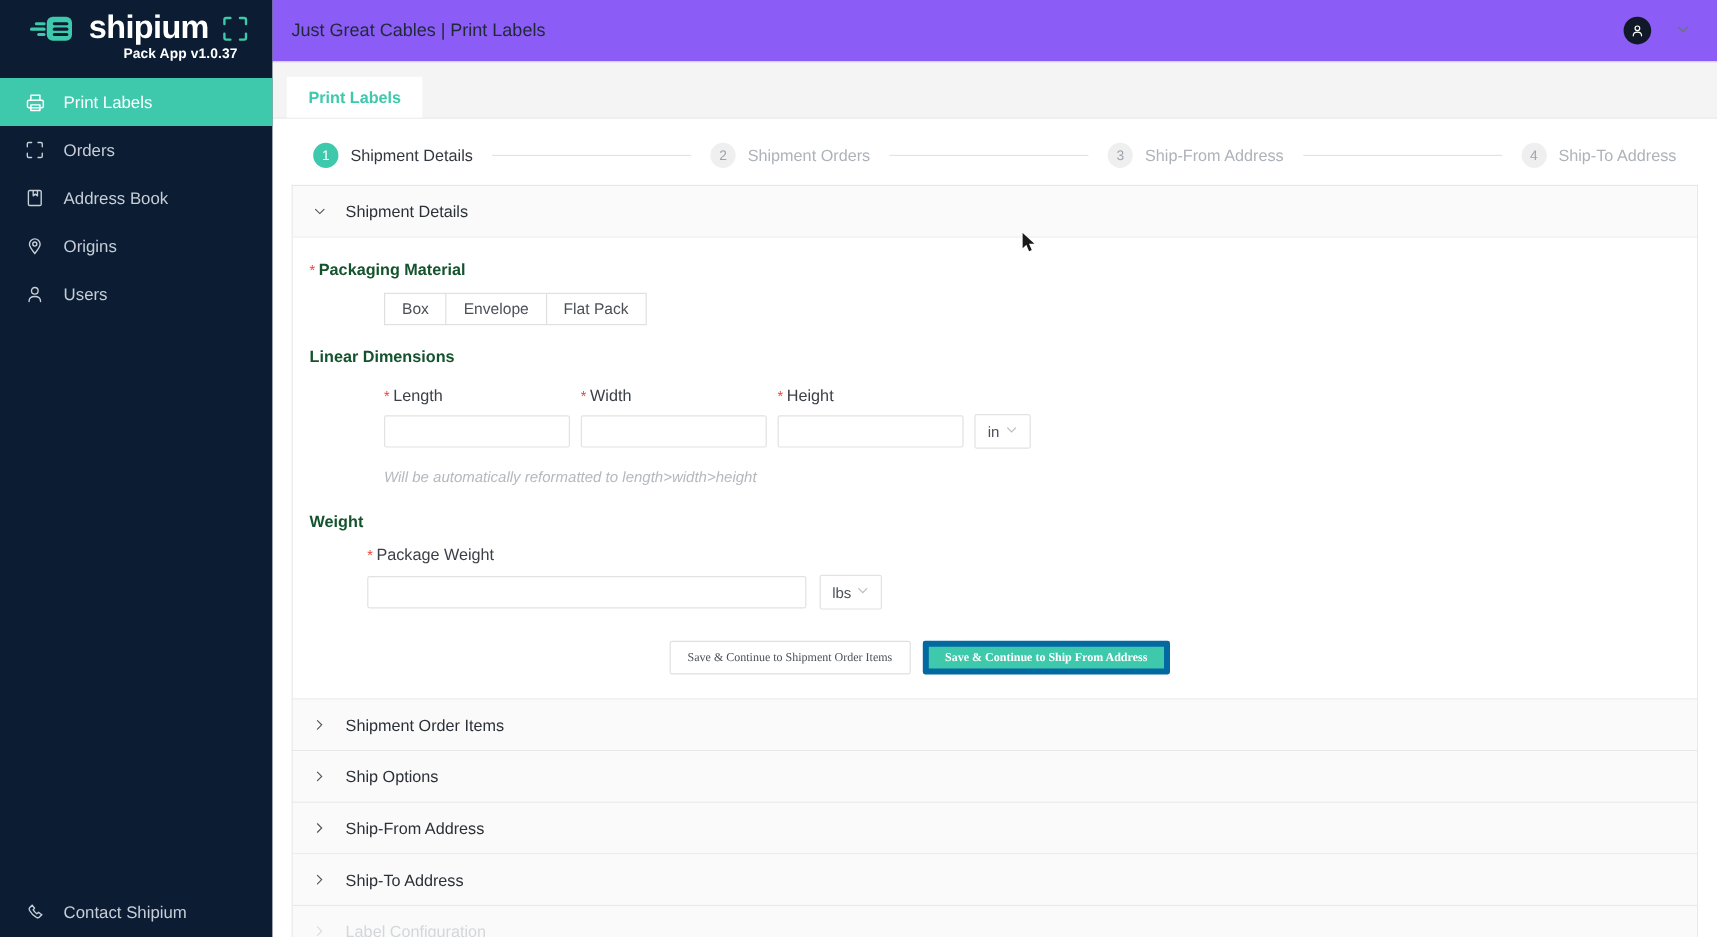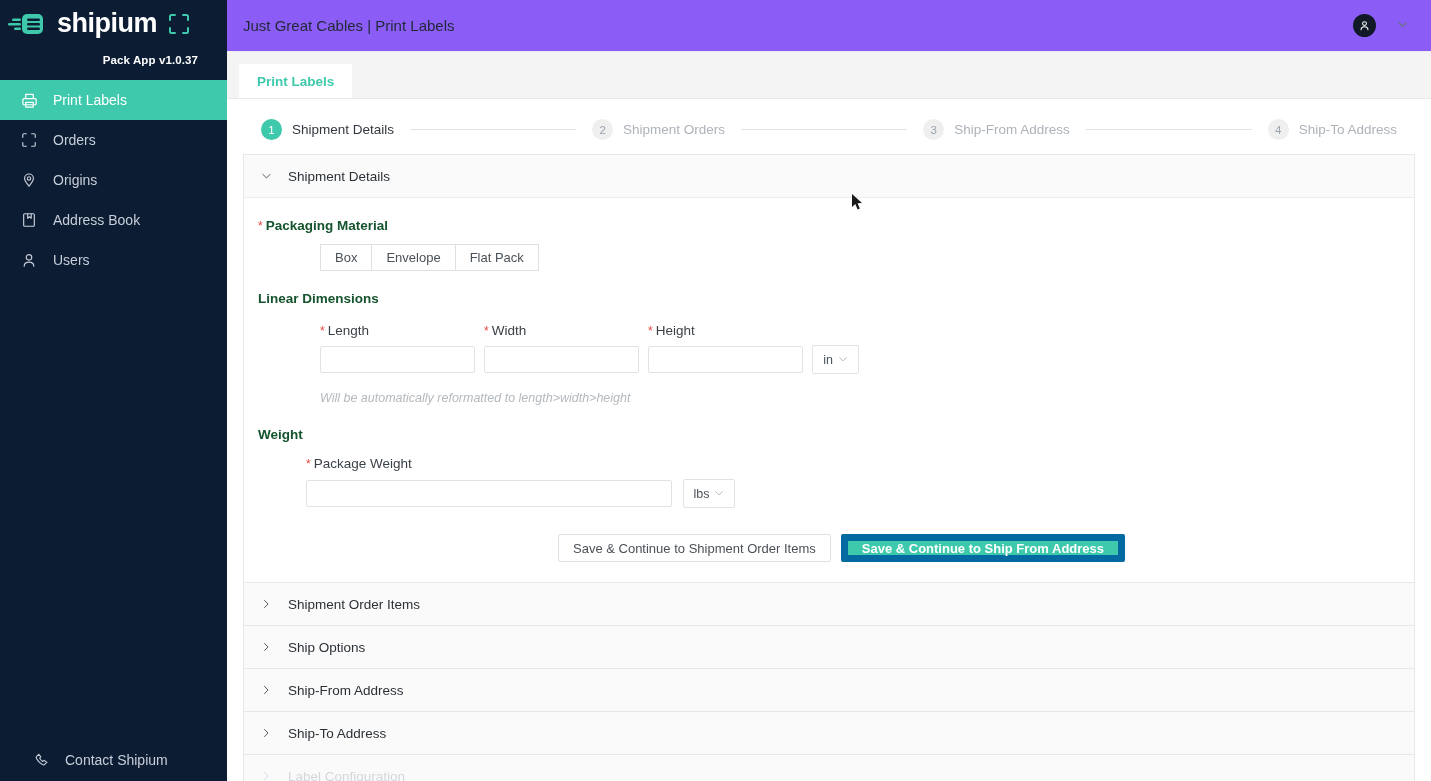--- a/index.html
+++ b/index.html
@@ -11,49 +11,49 @@
   }
   .app { display: flex; width: 1431px; height: 781px; }
 
   
   .sidebar {
     width: 227px; height: 781px;
     background: #0B1C33;
     flex-shrink: 0;
     position: relative;
   }
-  .logo-area { padding: 10px 14px 4px 8px; }
+  .logo-area { padding: 10px 14px 4px 25px; }
   .logo-row { display: flex; align-items: center; gap: 9px; }
   .logo-mark { width: 40px; height: 26px; flex-shrink: 0; }
   .logo-word {
     color: #ffffff; font-size: 27px; font-weight: 700;
     letter-spacing: -0.5px; line-height: 1;
   }
   .logo-scan { width: 22px; height: 22px; flex-shrink: 0; margin-left: 2px; }
   .logo-version {
     color: #ffffff; font-size: 11.5px; font-weight: 700;
-    text-align: right; padding-right: 15px; margin-top: 17px;
+    text-align: right; padding-right: 15px; margin-top: 2px;
     letter-spacing: 0.1px;
   }
 
   .nav { margin-top: 10px; }
   .nav-item {
     display: flex; align-items: center; gap: 15px;
     height: 40px; padding: 0 0 0 20px;
     color: #C7CED8; font-size: 14px;
     cursor: pointer;
   }
   .nav-item.active { background: #3FC9AC; color: #ffffff; }
   .nav-ico { width: 18px; height: 18px; display:flex; align-items:center; justify-content:center; flex-shrink: 0; }
   .nav-ico svg { display: block; }
 
   .contact {
     position: absolute; left: 0; bottom: 12px;
     display: flex; align-items: center; gap: 14px;
-    padding-left: 33px; color: #C7CED8; font-size: 14px;
+    padding-left: 21px; color: #C7CED8; font-size: 14px;
     cursor: pointer;
   }
 
   
   .main { flex: 1; height: 781px; display: flex; flex-direction: column; background: #ffffff; min-width: 0; }
 
   .topbar {
     height: 52px; flex-shrink: 0;
     display: flex; align-items: center; justify-content: space-between;
     padding: 0 22px 0 16px;
@@ -154,26 +154,26 @@
   .pw-label { margin: 12px 0 0 62px; }
   .weight-row { display: flex; align-items: center; margin: 7px 0 0 62px; }
   .weight-input {
     width: 366px; height: 27px; border: 1px solid #E2E2E2;
     background: #ffffff; border-radius: 2px; margin-right: 11px;
   }
   .unit-sel.lbs { width: 52px; }
 
   .actions { display: flex; gap: 10px; margin: 26px 0 0 314px; }
   .btn {
-    height: 28px; padding: 0 14px; font-size: 13px; border-radius: 2px;
+    height: 28px; padding: 0 14px; font-size: 10px; border-radius: 2px;
     display: flex; align-items: center; cursor: pointer;
-    font-family: Liberation Sans, sans-serif;
+    font-family: Liberation Serif, serif;
   }
   .btn-secondary { background: #ffffff; border: 1px solid #E0E0E0; color: #4B5158; }
-  .btn-primary { background: #3FC9AC; border: 7px solid #0369a1; color: #ffffff; font-weight: 700; }
+  .btn-primary { background: #3FC9AC; border: 5px solid #0369a1; color: #ffffff; font-weight: 700; }
 
   .cursor-arrow { position: absolute; left: 852px; top: 194px; pointer-events: none; }
 </style>
 </head>
 <body>
 
 <div class="app">
 
   <div class="sidebar">
     <div class="logo-area">
@@ -219,35 +219,35 @@
             <path d="M2 6V3.2A1.2 1.2 0 0 1 3.2 2H6"></path>
               <path d="M12 2h2.8A1.2 1.2 0 0 1 16 3.2V6"></path>
             <path d="M16 12v2.8a1.2 1.2 0 0 1-1.2 1.2H12"></path>
               <path d="M6 16H3.2A1.2 1.2 0 0 1 2 14.8V12"></path>
           </svg>
         </span>
         <span>Orders</span>
       </div>
       <div class="nav-item">
         <span class="nav-ico">
+          <svg viewBox="0 0 18 18" width="16" height="16" fill="none" stroke="currentColor" stroke-width="1.3" stroke-linejoin="round">
+            <rect x="3" y="2" width="12" height="14" rx="1.2"></rect>
+            <path d="M7.5 2v5l2-1.6L11.5 7V2"></path>
+          </svg>
+        </span>
+        <span>Address Book</span>
+      </div>
+      <div class="nav-item">
+        <span class="nav-ico">
           <svg viewBox="0 0 18 18" width="16" height="16" fill="none" stroke="currentColor" stroke-width="1.3">
             <path d="M9 16c3.2-4 5-6.3 5-8.7A5 5 0 0 0 4 7.3C4 9.7 5.8 12 9 16z"></path>
             <circle cx="9" cy="7.2" r="1.9"></circle>
           </svg>
         </span>
         <span>Origins</span>
-      </div>
-      <div class="nav-item">
-        <span class="nav-ico">
-          <svg viewBox="0 0 18 18" width="16" height="16" fill="none" stroke="currentColor" stroke-width="1.3" stroke-linejoin="round">
-            <rect x="3" y="2" width="12" height="14" rx="1.2"></rect>
-            <path d="M7.5 2v5l2-1.6L11.5 7V2"></path>
-          </svg>
-        </span>
-        <span>Address Book</span>
       </div>
       <div class="nav-item">
         <span class="nav-ico">
           <svg viewBox="0 0 18 18" width="16" height="16" fill="none" stroke="currentColor" stroke-width="1.3" stroke-linecap="round">
             <circle cx="9" cy="6" r="3.1"></circle>
             <path d="M3.6 16c0-3 2.4-4.6 5.4-4.6s5.4 1.6 5.4 4.6"></path>
           </svg>
         </span>
         <span>Users</span>
       </div>

